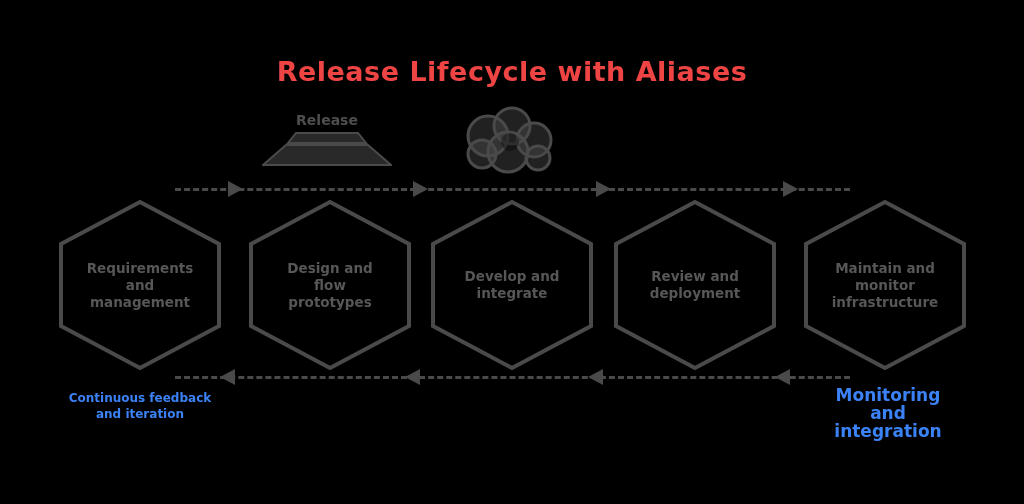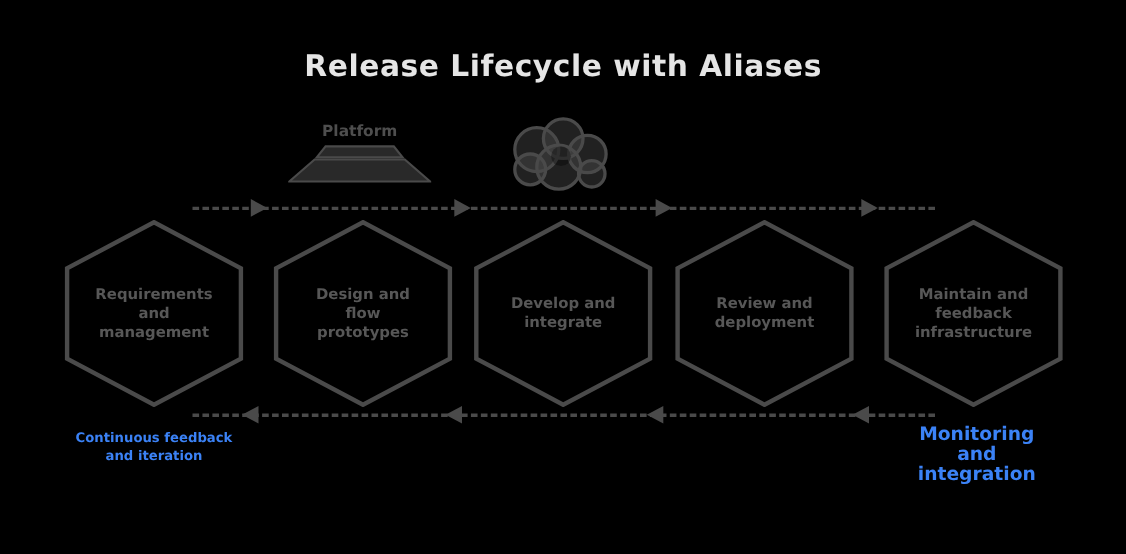--- a/index.html
+++ b/index.html
@@ -2,22 +2,22 @@
 <html><head>
 <meta charset="utf-8">
 <style>
   html,body{margin:0;padding:0;background:#000;}
   #stage{
     position:relative;width:1024px;height:504px;background:#000;overflow:hidden;
     font-family:"DejaVu Sans","Liberation Sans",sans-serif;
   }
   #soft{position:absolute;inset:0;filter:blur(0.7px);}
   .title{
-    position:absolute;left:0;top:45px;width:1024px;text-align:center;
-    font-size:27px;font-weight:700;color:#e5e5e5;letter-spacing:0.5px;
+    position:absolute;left:0;top:56px;width:1024px;text-align:center;
+    font-size:27px;font-weight:700;color:#ef4444;letter-spacing:0.5px;
   }
   
   .anno1{position:absolute;left:262px;top:112px;width:130px;text-align:center;}
   .anno1 .cap{font-size:14px;font-weight:700;color:#4e4e4e;margin-bottom:3px;}
   
   .anno3{position:absolute;left:625px;top:124px;width:150px;text-align:center;
          font-size:11px;line-height:15px;color:#555;font-weight:600;}
   .anno2{position:absolute;left:450px;top:102px;width:120px;height:76px;}
   
   .rail{position:absolute;left:175px;width:675px;border-top:3px dashed #4a4a4a;}
@@ -41,21 +41,21 @@
 </style>
 </head>
 <body>
 
 <div id="stage">
  <div id="soft">
 
   <div class="title">Release Lifecycle with Aliases</div>
 
   <div class="anno1">
-    <div class="cap">Platform</div>
+    <div class="cap">Release</div>
     <span>
       <svg width="130" height="36" viewBox="0 0 130 36">
         <polygon points="34,2 96,2 104,12 26,12" fill="#4a4a4a" fill-opacity="0.55" stroke="#4a4a4a" stroke-width="2"></polygon>
         <polygon points="24,14 106,14 129,34 1,34" fill="#4a4a4a" fill-opacity="0.55" stroke="#4a4a4a" stroke-width="2"></polygon>
       </svg>
     </span>
   </div>
 
   <div class="anno2">
     <svg width="120" height="76" viewBox="0 0 120 76">
@@ -128,21 +128,21 @@
       <div></div>
     </div>
   </div>
 
   <div class="hex" style="left:803px">
     <svg viewBox="0 0 164 170" width="164" height="170">
       <polygon points="82,2 161,44 161,126 82,168 3,126 3,44" fill="none" stroke="#4a4a4a" stroke-width="4"></polygon>
     </svg>
     <div class="txt">
       <div>Maintain and</div>
-      <div>feedback</div>
+      <div>monitor</div>
       <div>infrastructure</div>
     </div>
   </div>
 
   <div class="footnote left">
     <div>Continuous feedback</div>
     <div>and iteration</div>
   </div>
 
   <div class="footnote right">

